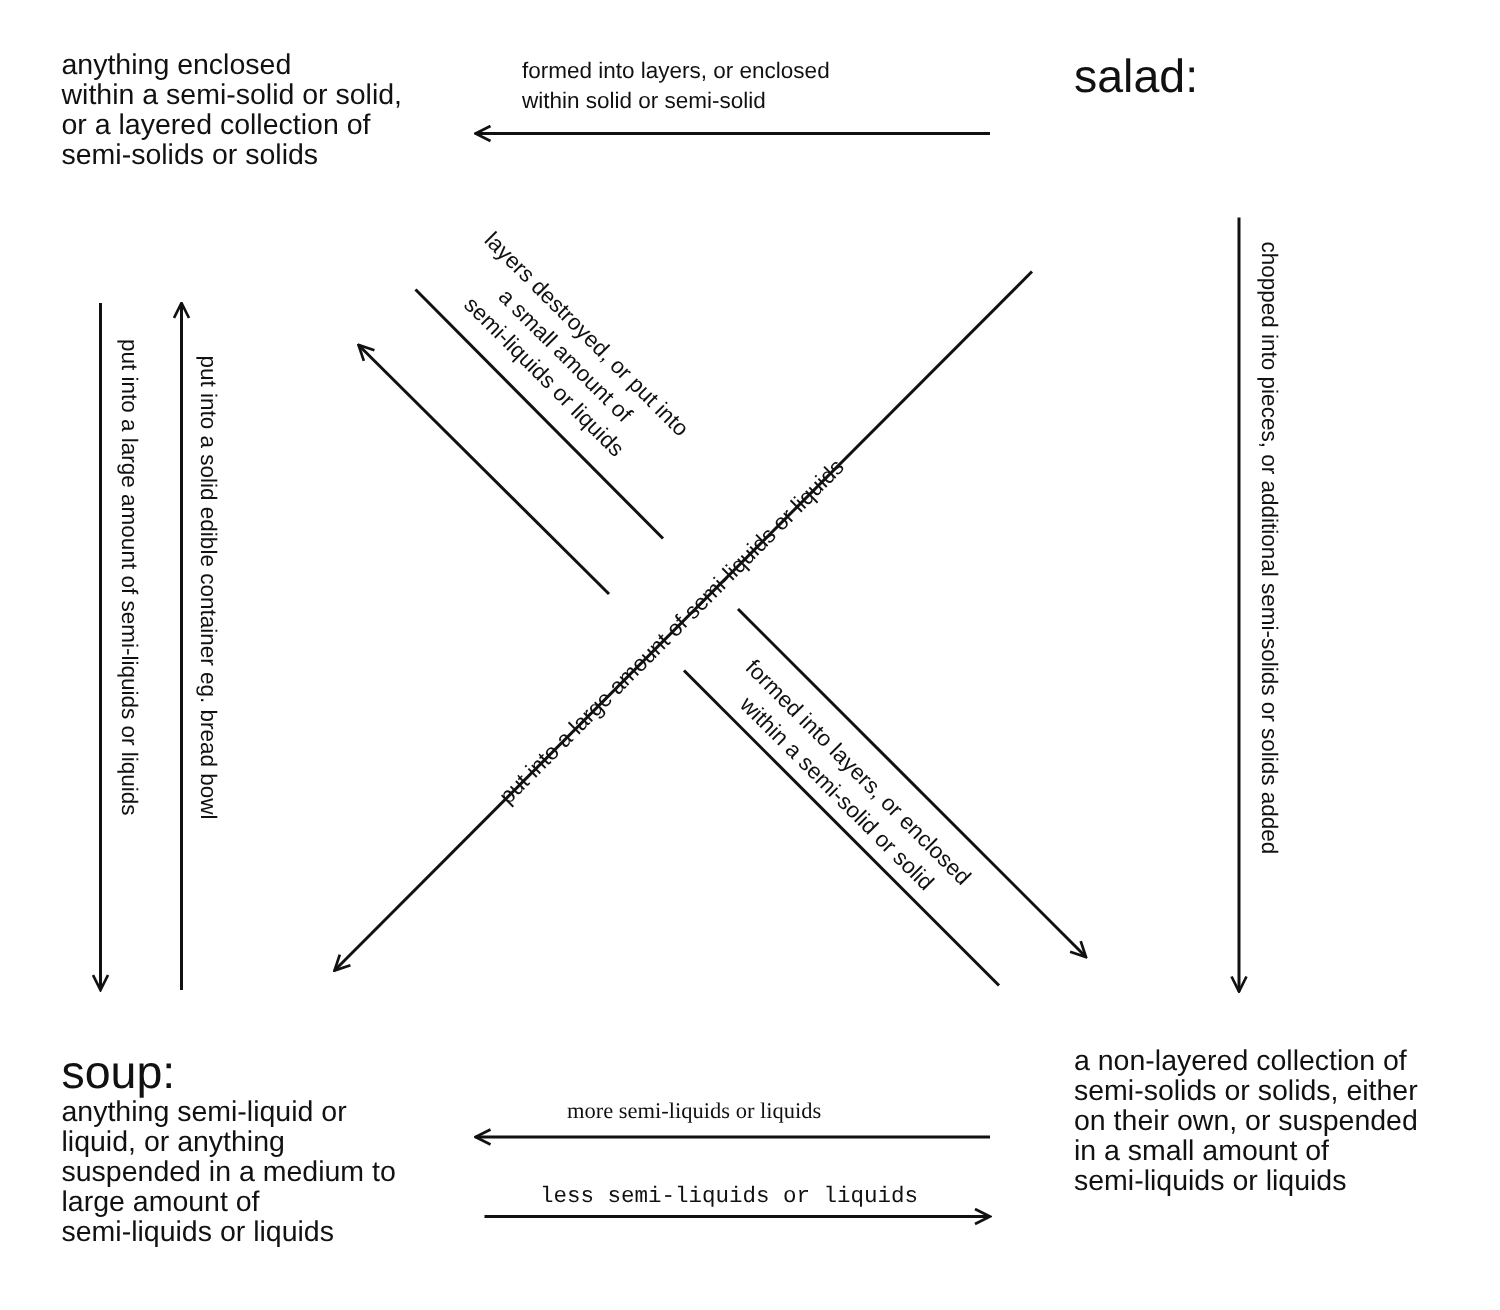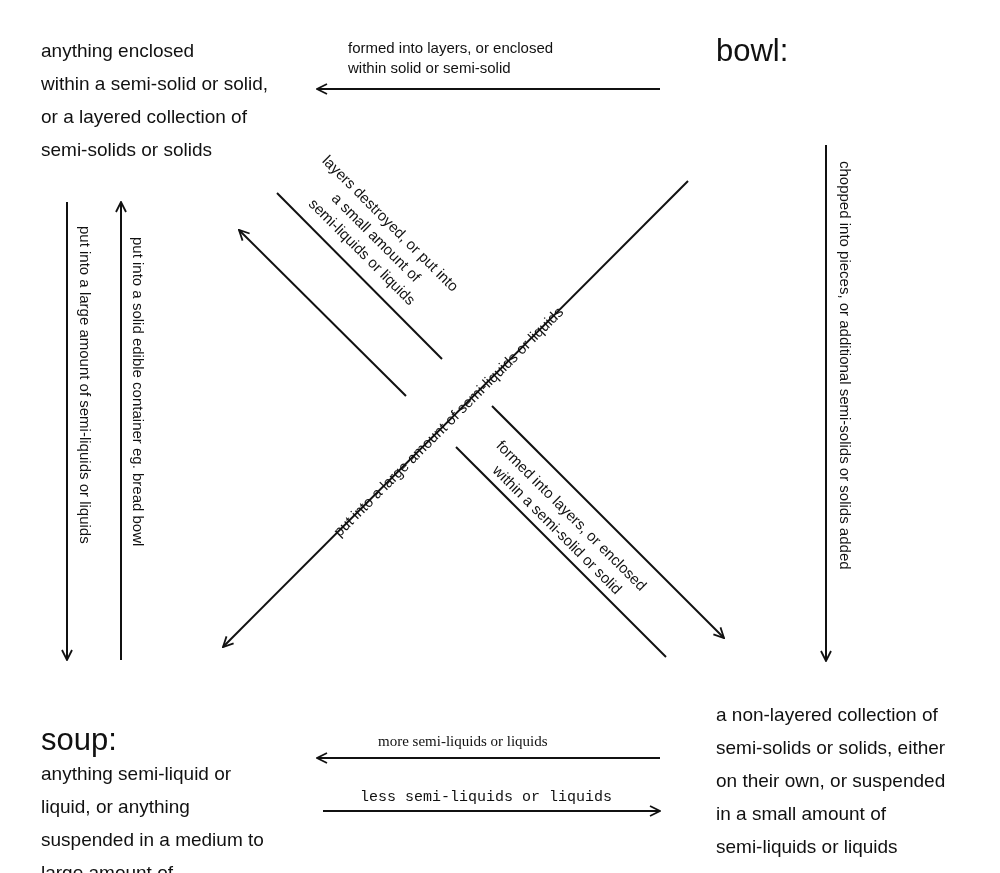--- a/index.html
+++ b/index.html
@@ -1,39 +1,39 @@
 <!DOCTYPE html>
 <html><head>
   <meta charset="utf-8">
   <style>
     html, body { margin: 0; padding: 0; background: #ffffff; }
     body { width: 1000px; height: 873px; position: relative; overflow: hidden;
            font-family: "Liberation Sans", "DejaVu Sans", sans-serif; color: #111111; }
     .node { position: absolute; }
     .node-title { font-size: 31px; line-height: 34px; margin: 0; font-weight: normal; }
-    .node-desc { font-size: 19px; line-height: 33px; margin: 0; white-space: pre-line; }
+    .node-desc { font-size: 19px; line-height: 20px; margin: 0; white-space: pre-line; }
     svg.edges { position: absolute; left: 0; top: 0; width: 1000px; height: 873px; }
     .label { position: absolute; font-size: 15px; line-height: 20px; white-space: pre-line; color: #111; }
     .rot { transform-origin: 0 0; white-space: nowrap; }
   </style>
 </head>
 <body>
 
 <div class="node" style="left:41px; top:34px;">
   <p class="node-desc">anything enclosed
 within a semi-solid or solid,
 or a layered collection of
 semi-solids or solids</p>
 </div>
 
 <div class="node" style="left:716px; top:34px;">
-  <h2 class="node-title">bowl:</h2>
+  <h2 class="node-title">salad:</h2>
 </div>
 
-<div class="node" style="left:41px; top:698px;margin-top:25px;">
+<div class="node" style="left:41px; top:698px;">
   <h2 class="node-title">soup:</h2>
   <p class="node-desc">anything semi-liquid or
 liquid, or anything
 suspended in a medium to
 large amount of
 semi-liquids or liquids</p>
 </div>
 
 <div class="node" style="left:716px; top:698px;">
   <p class="node-desc">a non-layered collection of

